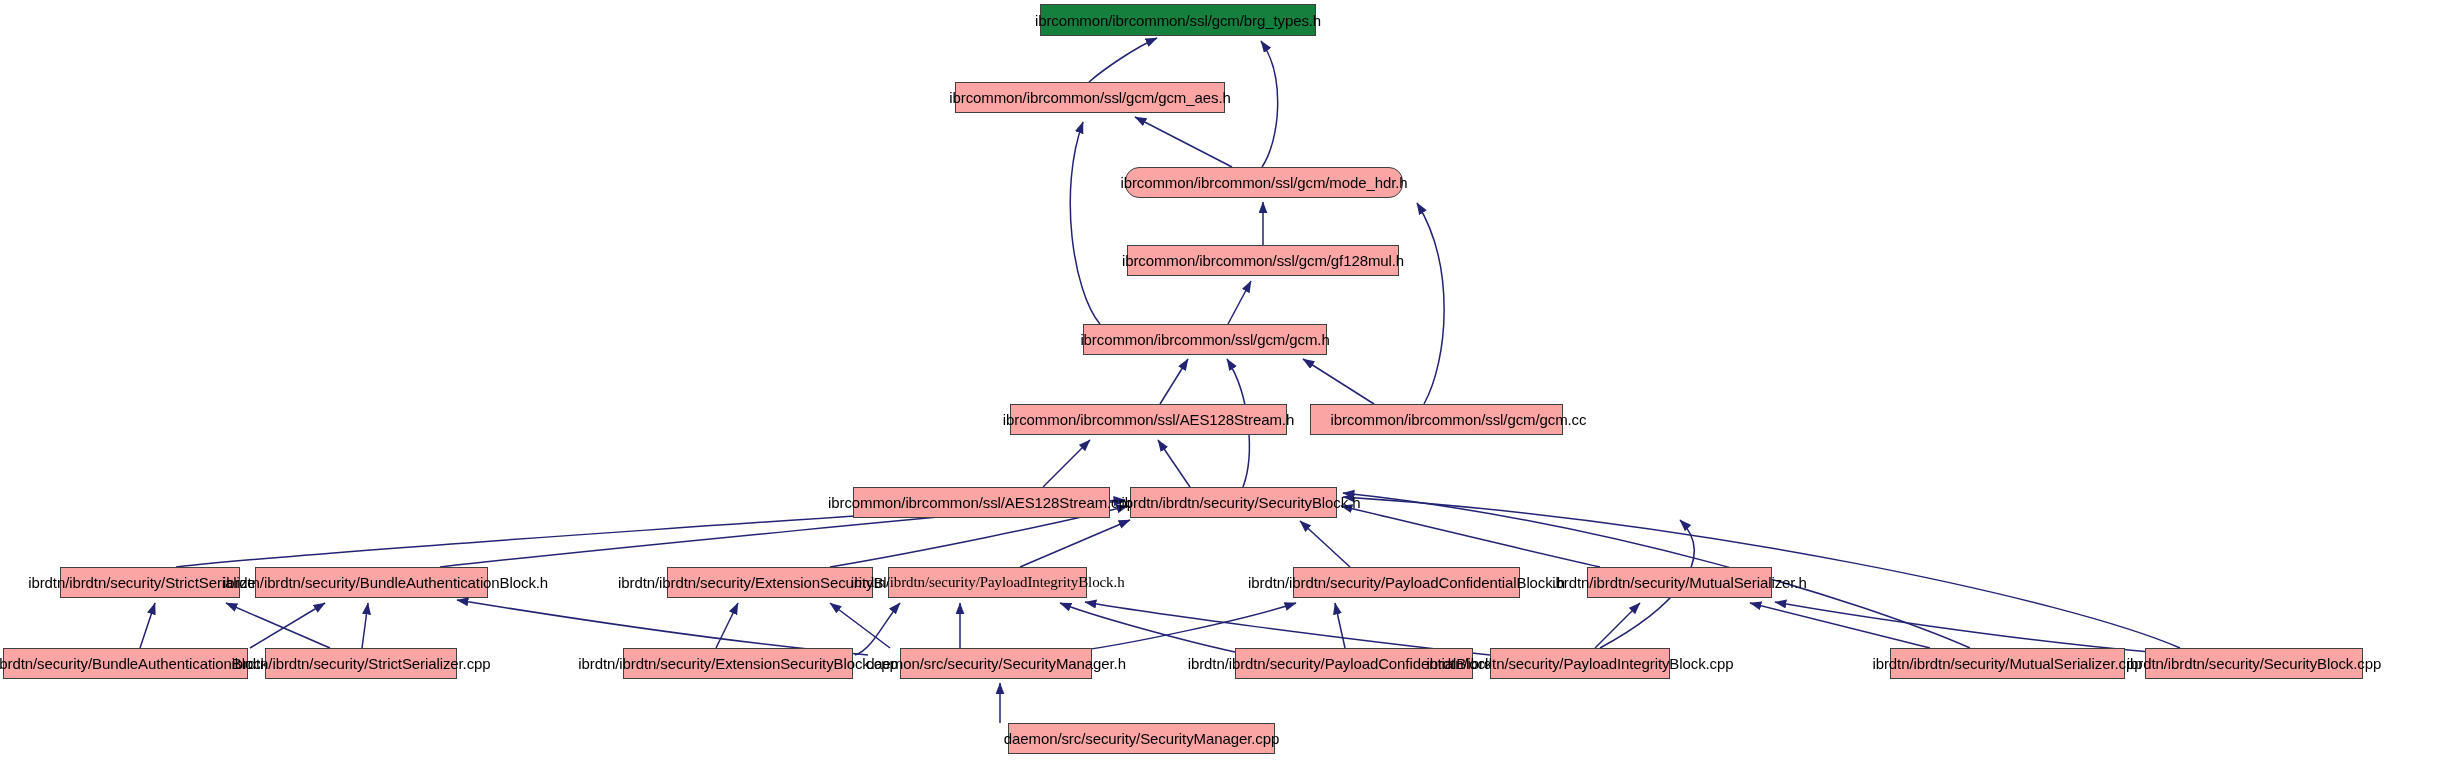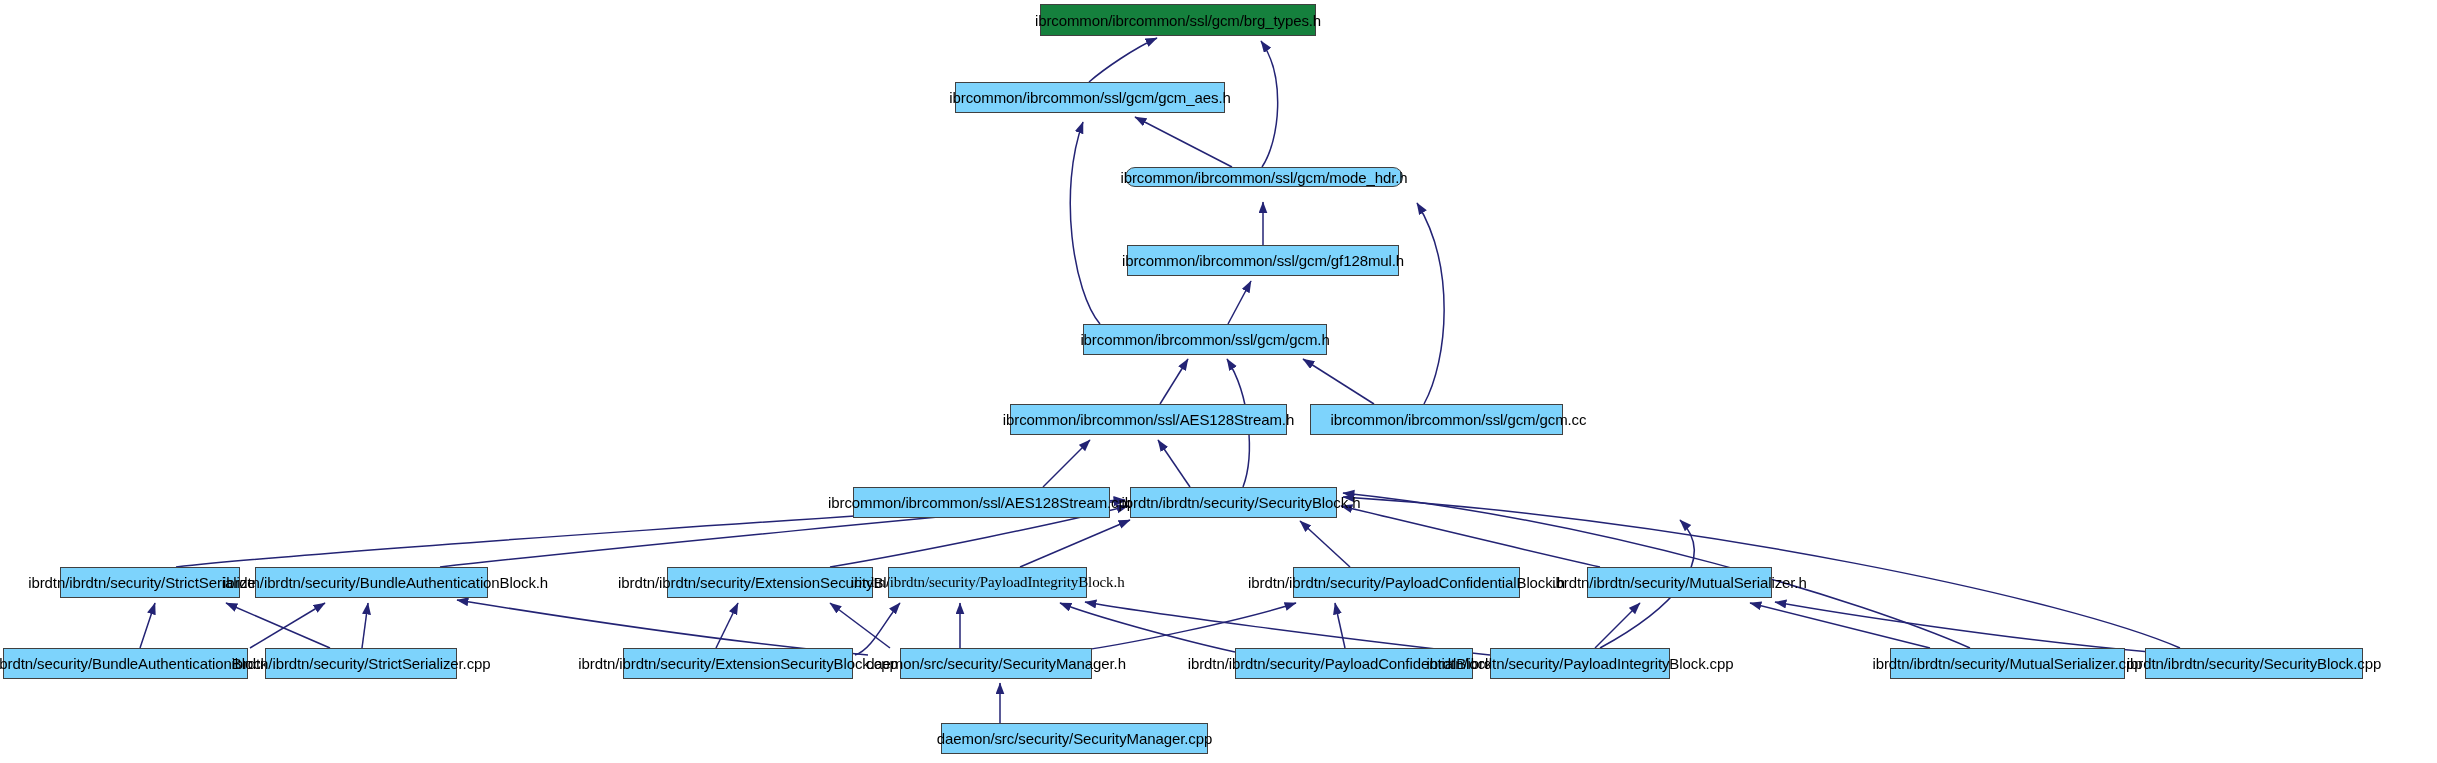--- a/index.html
+++ b/index.html
@@ -1,21 +1,21 @@
 <!DOCTYPE html>
 <html><head>
 <meta charset="utf-8">
 <title>Include dependency graph</title>
 <style>
   html,body{margin:0;padding:0;background:#ffffff;}
   #canvas{position:relative;width:2437px;height:763px;background:#ffffff;
           font-family:"Liberation Sans", sans-serif;overflow:hidden;}
   #edges{position:absolute;left:0;top:0;width:2437px;height:763px;pointer-events:none;}
   .node{position:absolute;box-sizing:border-box;border:1px solid #404040;
-        background:#7dd3fc;display:flex;align-items:center;justify-content:center;
+        background:#fca5a5;display:flex;align-items:center;justify-content:center;
         font-size:15px;color:#000000;white-space:nowrap;line-height:1;
         letter-spacing:-0.1px;}
   .node.root{background:#15803d;border-color:#404040;}
   .node .lbl{padding:0 6px;}
 </style>
 </head>
 <body>
 
 <div id="canvas">
   <svg id="edges" width="2437" height="763" viewBox="0 0 2437 763" xmlns="http://www.w3.org/2000/svg">
@@ -65,21 +65,21 @@
         <path d="M 1000,723 L 1000,683" marker-end="url(#arrow)"></path>
       </g>
   </svg>
   <div id="node-layer">
       <div class="node root" style="left: 1040px; top: 4px; width: 276px; height: 32px;">
         <span class="lbl">ibrcommon/ibrcommon/ssl/gcm/brg_types.h</span>
       </div>
       <div class="node" style="left: 955px; top: 82px; width: 270px; height: 31px;">
         <span class="lbl">ibrcommon/ibrcommon/ssl/gcm/gcm_aes.h</span>
       </div>
-      <div class="node" style="left: 1125px; top: 167px; width: 278px; height: 20px; border-radius: 14px;">
+      <div class="node" style="left: 1125px; top: 167px; width: 278px; height: 31px; border-radius: 14px;">
         <span class="lbl">ibrcommon/ibrcommon/ssl/gcm/mode_hdr.h</span>
       </div>
       <div class="node" style="left: 1127px; top: 245px; width: 272px; height: 31px;">
         <span class="lbl">ibrcommon/ibrcommon/ssl/gcm/gf128mul.h</span>
       </div>
       <div class="node" style="left: 1083px; top: 324px; width: 244px; height: 31px;">
         <span class="lbl">ibrcommon/ibrcommon/ssl/gcm/gcm.h</span>
       </div>
       <div class="node" style="left: 1010px; top: 404px; width: 277px; height: 31px;">
         <span class="lbl">ibrcommon/ibrcommon/ssl/AES128Stream.h</span>
@@ -128,17 +128,17 @@
       </div>
       <div class="node" style="left: 1490px; top: 648px; width: 180px; height: 31px;">
         <span class="lbl">ibrdtn/ibrdtn/security/PayloadIntegrityBlock.cpp</span>
       </div>
       <div class="node" style="left: 1890px; top: 648px; width: 235px; height: 31px;">
         <span class="lbl">ibrdtn/ibrdtn/security/MutualSerializer.cpp</span>
       </div>
       <div class="node" style="left: 2145px; top: 648px; width: 218px; height: 31px;">
         <span class="lbl">ibrdtn/ibrdtn/security/SecurityBlock.cpp</span>
       </div>
-      <div class="node" style="left: 941px; top: 723px; width: 267px; height: 31px;">
+      <div class="node" style="left: 1008px; top: 723px; width: 267px; height: 31px;">
         <span class="lbl">daemon/src/security/SecurityManager.cpp</span>
       </div>
     </div>
 </div>
 
 </body></html>

